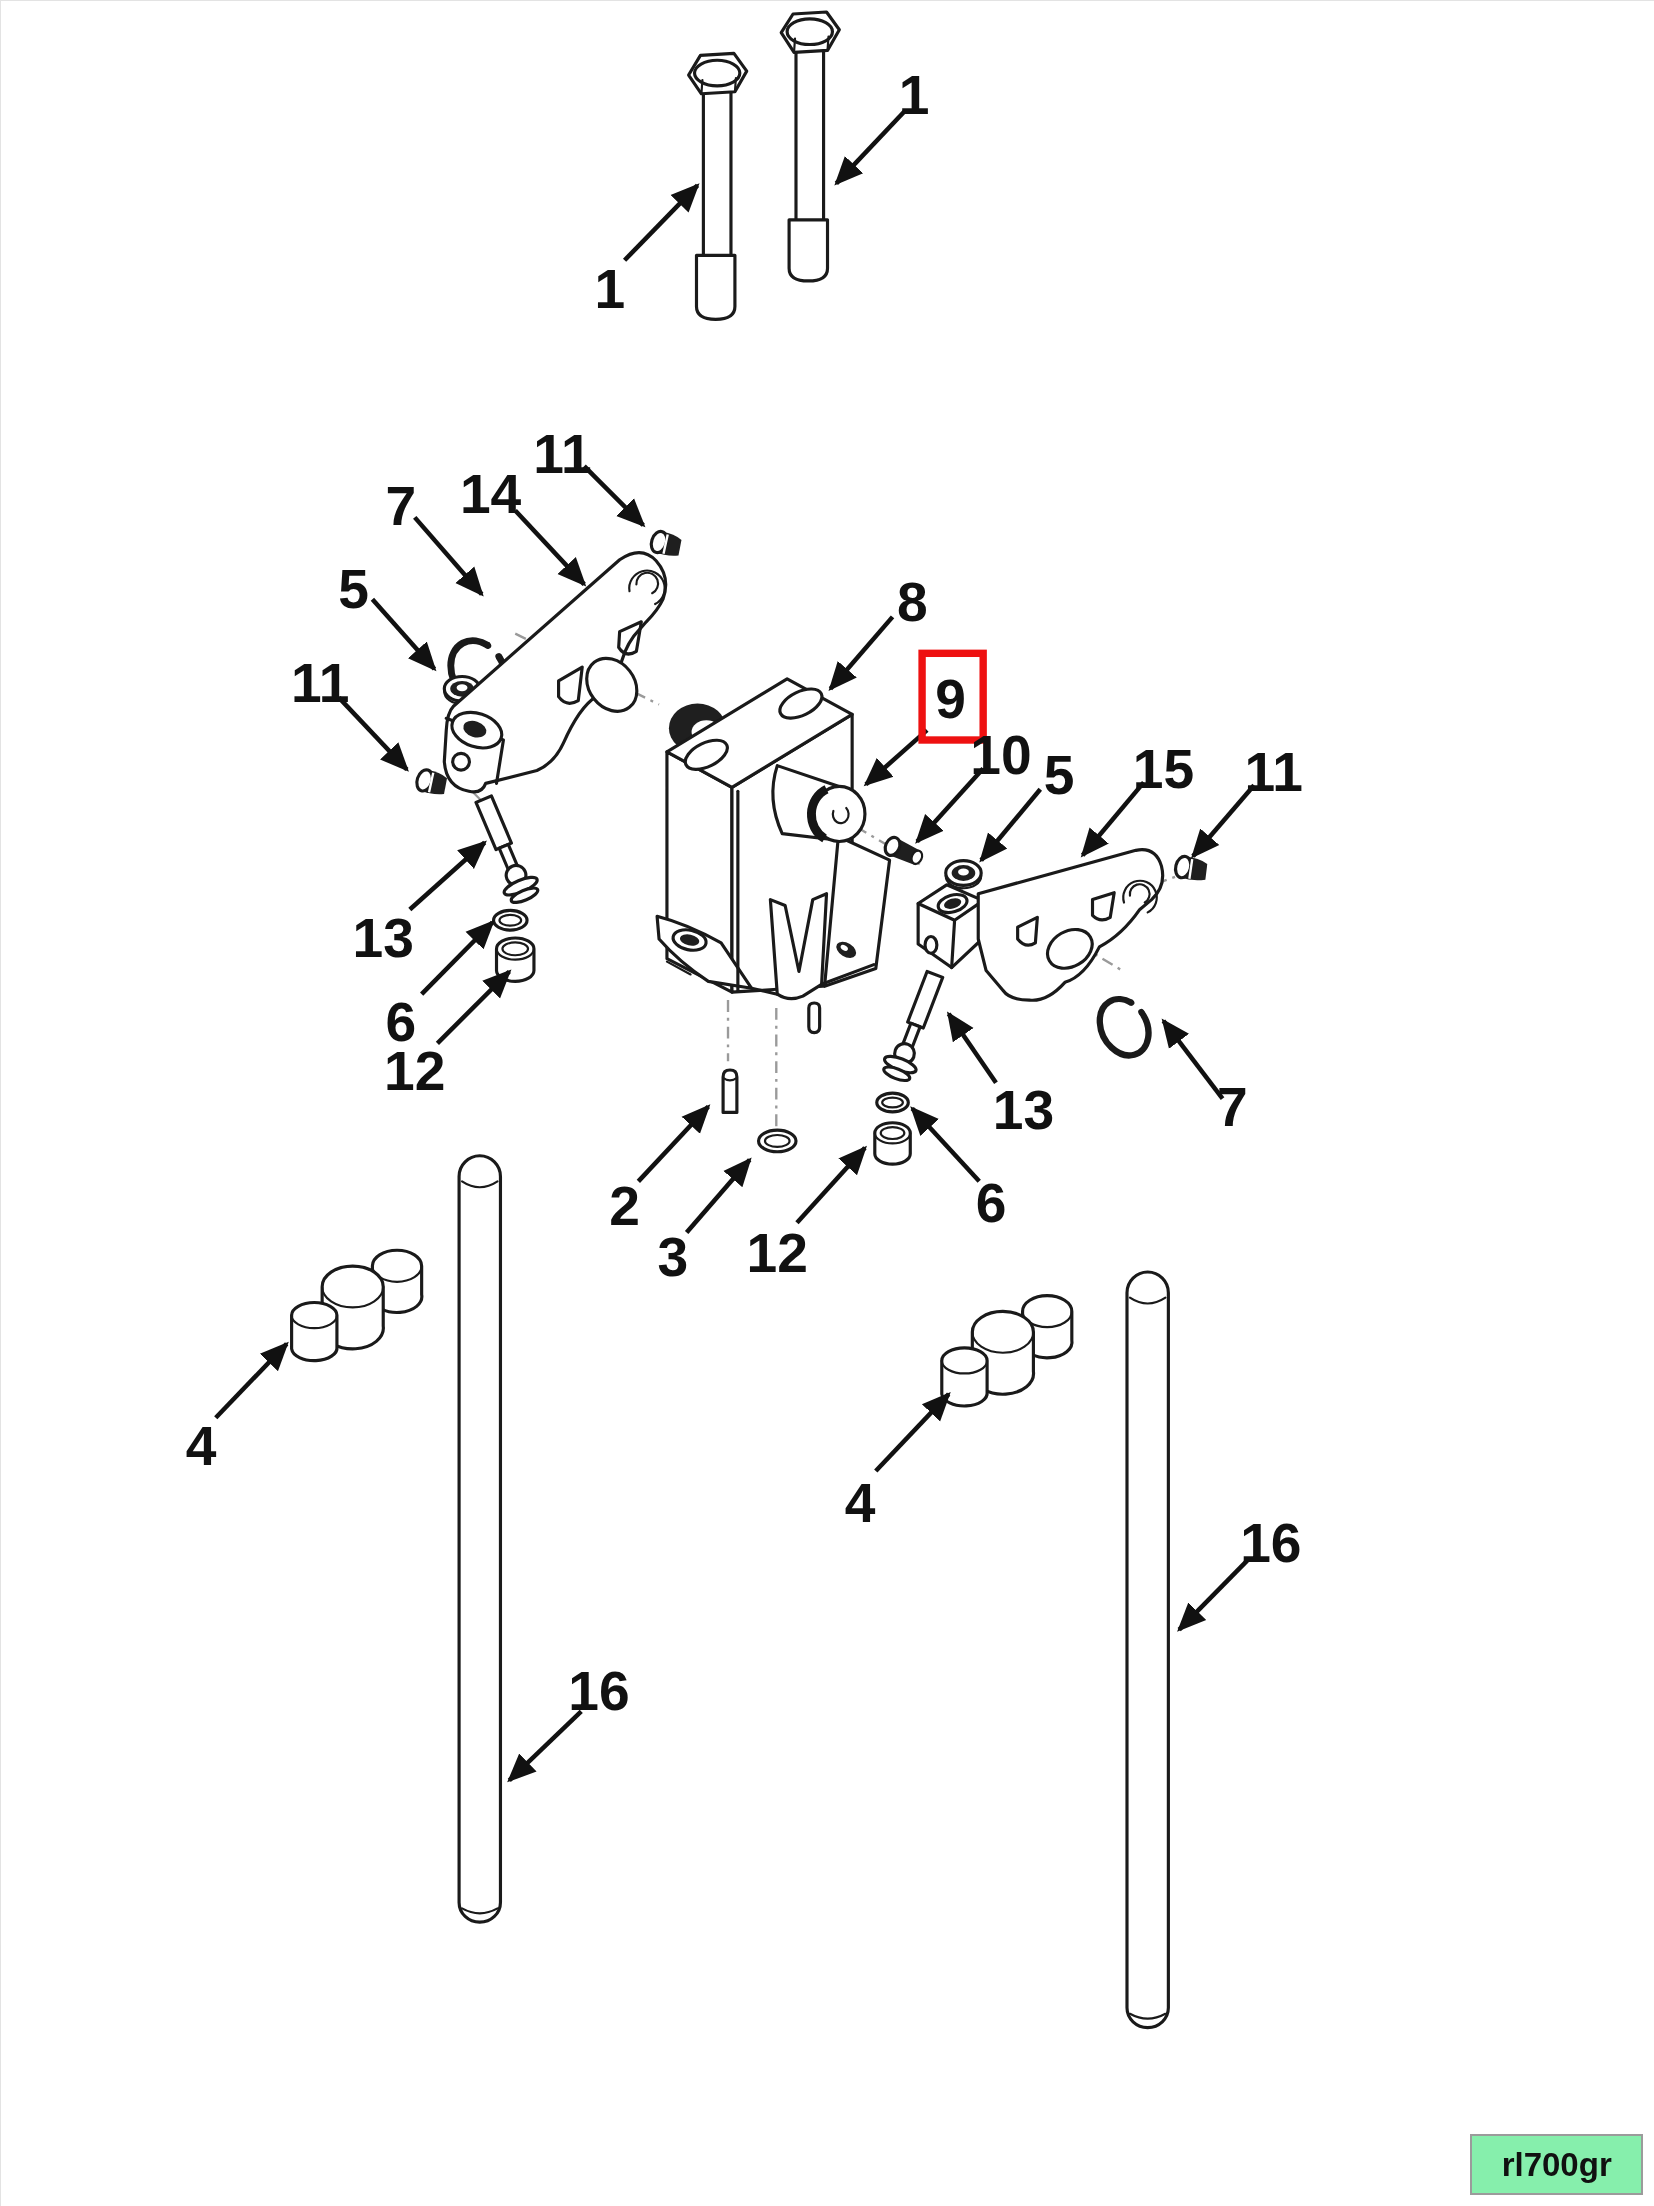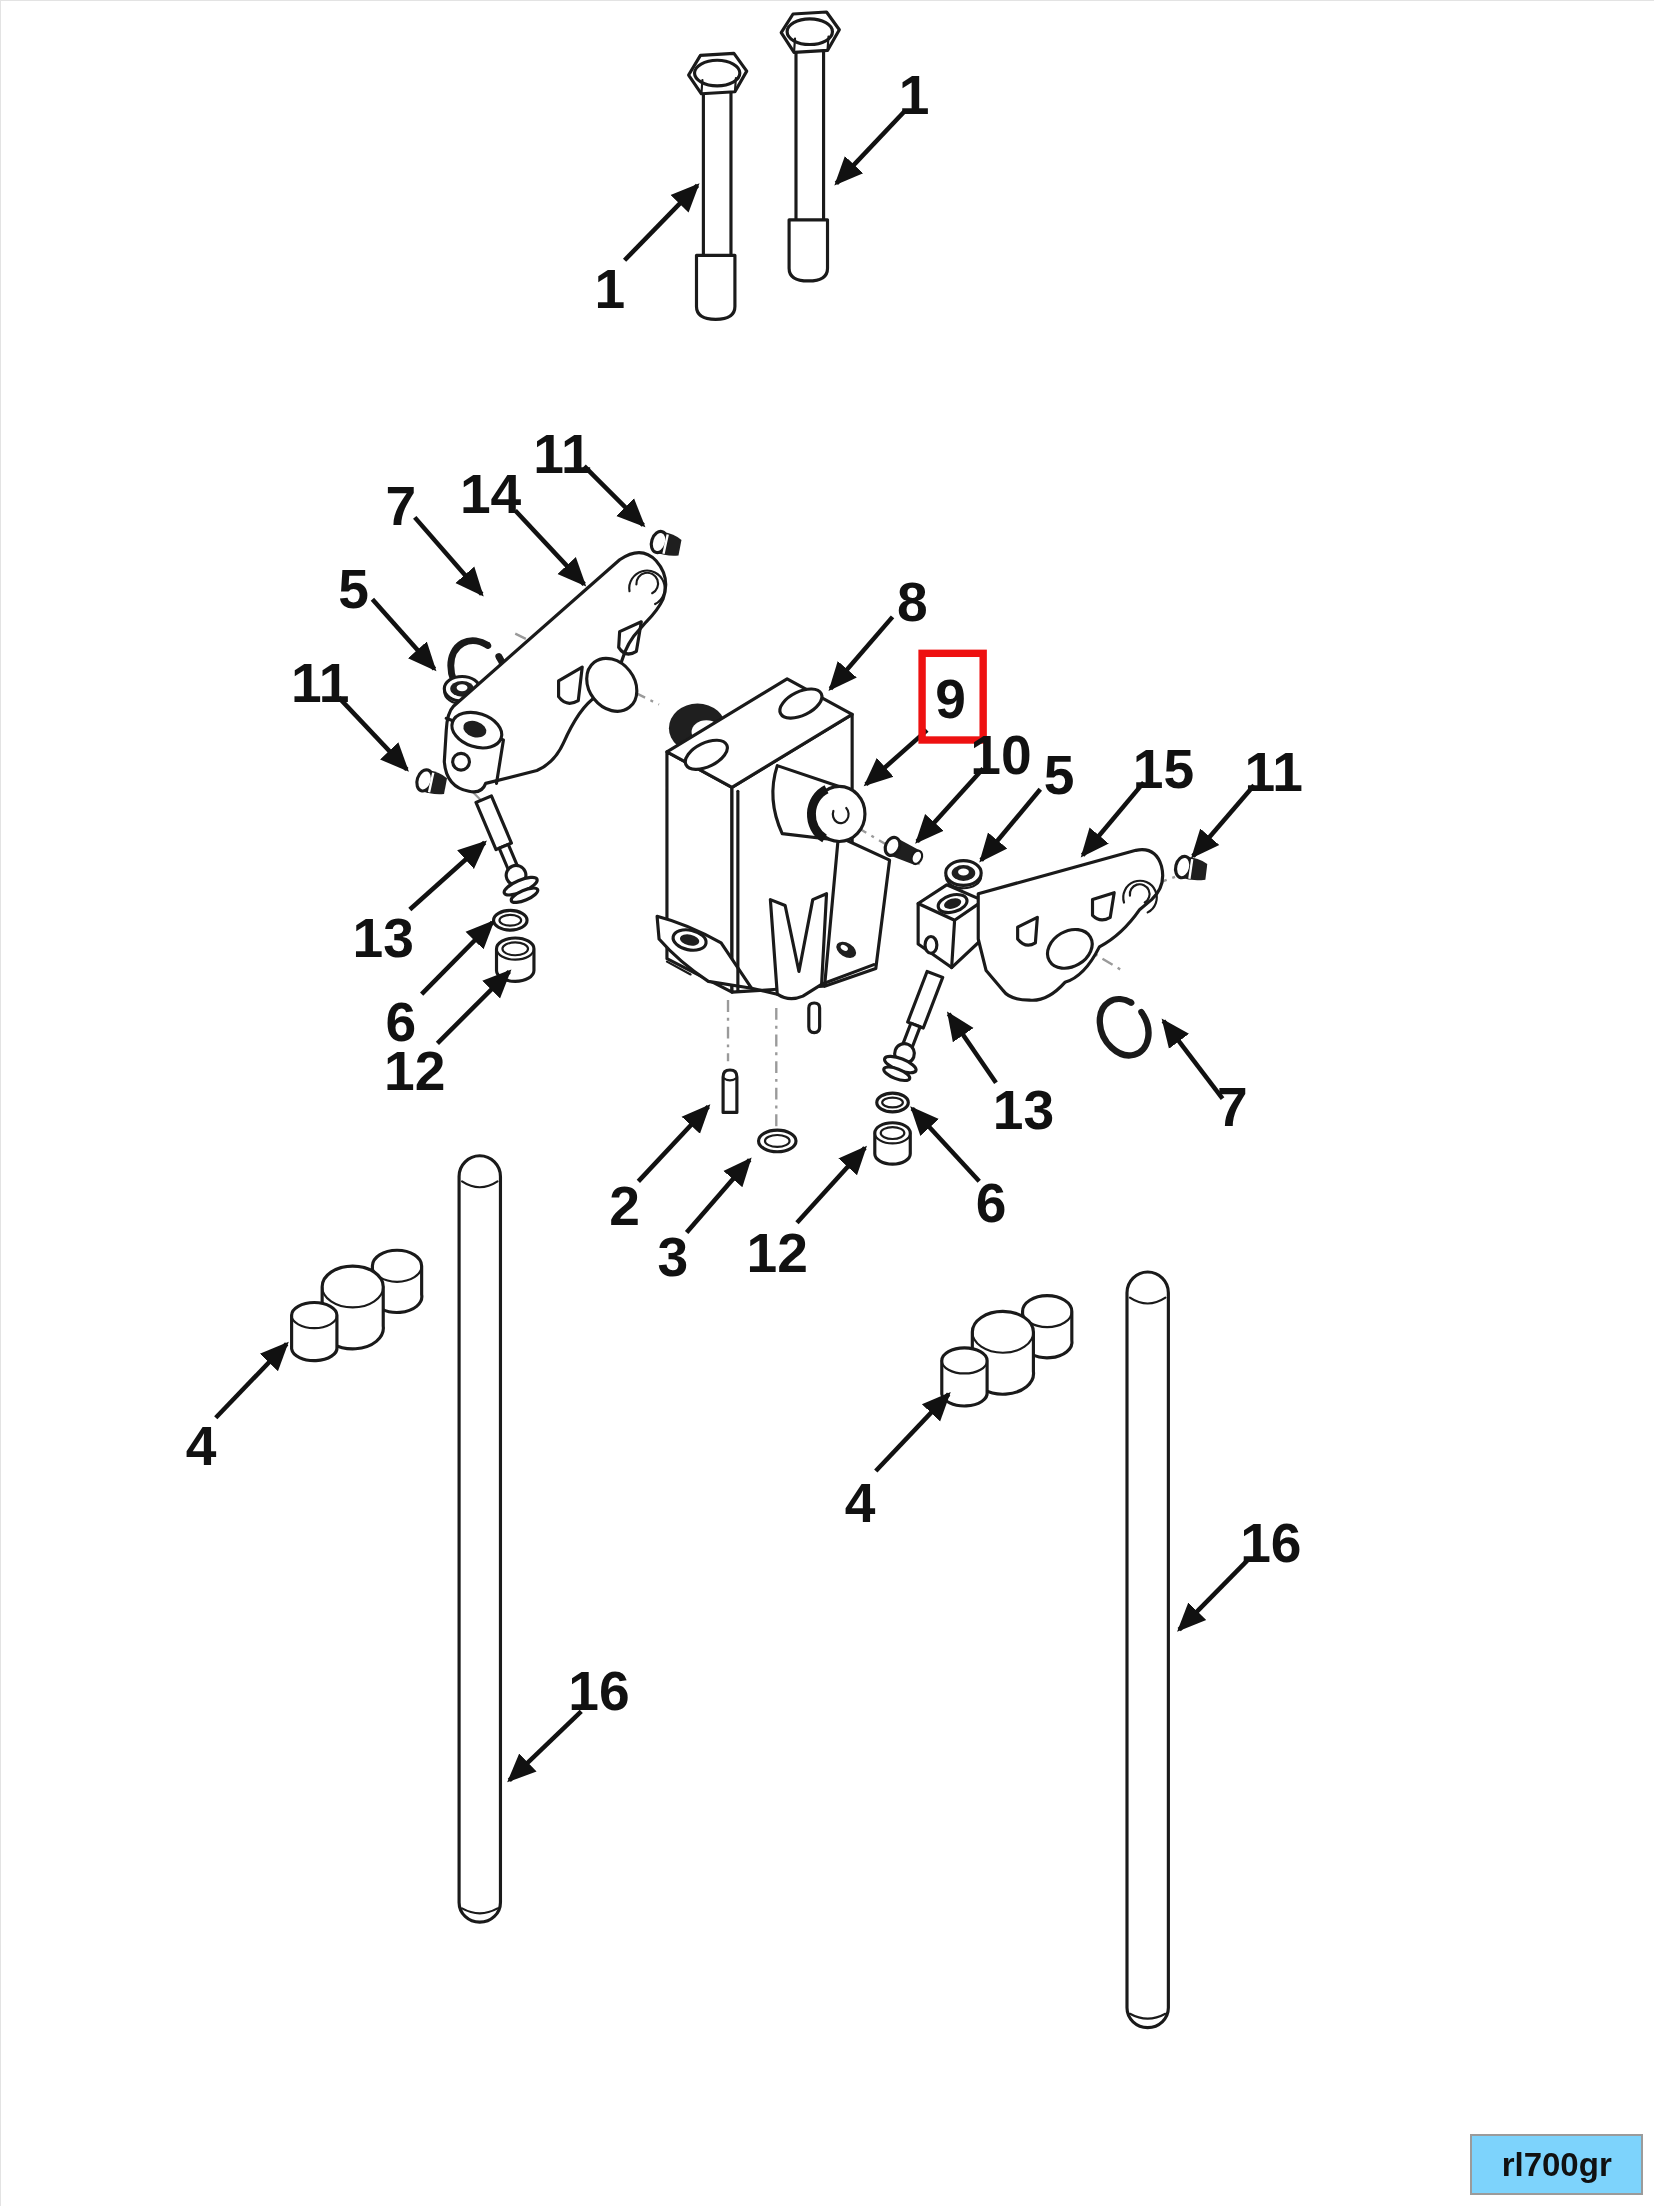--- a/index.html
+++ b/index.html
@@ -17,21 +17,21 @@
   .ln{fill:none;stroke:#1a1a1a;stroke-width:3.2;stroke-linecap:round;stroke-linejoin:round;}
   .tn{fill:none;stroke:#1a1a1a;stroke-width:2.2;stroke-linecap:round;}
   .dk{fill:#1f1f1f;stroke:none;}
   .gd{fill:none;stroke:#9a9a9a;stroke-width:2.4;stroke-dasharray:12 6 3 6;}
   .gs{fill:none;stroke:#9a9a9a;stroke-width:2.2;}
   .lbl{font:700 56px "Liberation Sans",sans-serif;fill:#111;}
   .arrow{stroke:#111;stroke-width:4.6;fill:none;}
   #code-box{
     position:absolute;right:10.8px;bottom:10.8px;
     width:169px;height:57px;
-    border:2px solid #9b9b9b;background:#7dd3fc;
+    border:2px solid #9b9b9b;background:#86efac;
     display:flex;align-items:center;justify-content:center;
     font:700 33px "Liberation Sans",sans-serif;color:#111;
   }
 </style>
 </head>
 <body>
 
 <div id="page">
 
   <svg width="1655" height="2207" viewBox="0 0 1680 2240">

